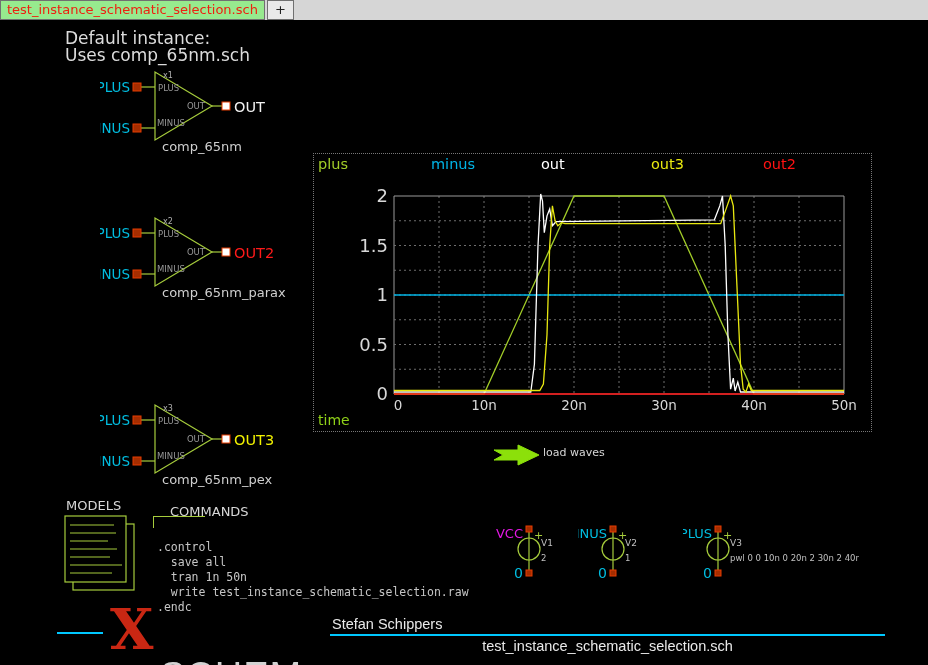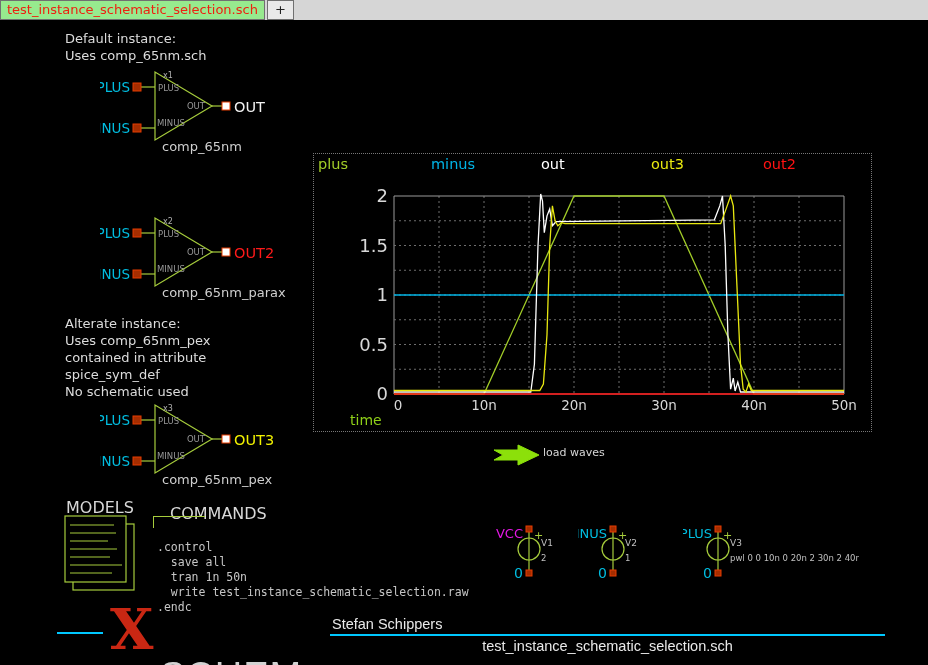--- a/index.html
+++ b/index.html
@@ -9,35 +9,35 @@
   
   .tabbar{position:absolute;left:0;top:0;width:928px;height:20px;background:#d6d6d6;display:flex;align-items:stretch;}
   .tab{background:var(--tab_bg);border:1px solid #707070;color:var(--tab_fg);
        font-size:13px;line-height:17px;padding:0 6px;white-space:nowrap;}
   .tab.plus{background:#e9e9e9;color:#222;padding:0 7px;margin-left:2px;font-size:13px;}
 
   
   .canvas{position:absolute;left:0;top:20px;width:928px;height:645px;background:#000;}
   .abs{position:absolute;}
 
-  .heading{color:#dcdcdc;font-size:13px;line-height:17px;white-space:pre-line;}
+  .heading{color:#dcdcdc;font-size:17px;line-height:17px;white-space:pre-line;}
   .inst{position:absolute;left:100px;width:200px;height:95px;}
   .inst-0{top:44px}.inst-1{top:190px}.inst-2{top:377px}
   .inst .heading{position:absolute;left:-35px;}
   .inst-0 .heading,.inst-1 .heading{top:-34px;}
   .inst-2 .heading{top:-82px;}
 
-  .models-label,.commands-label{color:#d8d8d8;font-size:16px;}
+  .models-label,.commands-label{color:#d8d8d8;font-size:13px;}
   .commands-bracket{border-top:1.5px solid var(--wire_green);border-left:1.5px solid var(--wire_green);}
   .commands-text{margin:0;color:#c6c6c6;font-family:"DejaVu Sans Mono",monospace;font-size:11.5px;line-height:15px;}
 
   
   .graph{position:absolute;left:313px;top:133px;width:559px;height:279px;border:1px dotted #777;}
   .legend span{position:absolute;top:2px;font-size:14.5px;}
-  .xlabel{position:absolute;left:4px;top:258px;font-size:14px;color:#8fd018;margin-left:32px;}
+  .xlabel{position:absolute;left:4px;top:258px;font-size:14px;color:#8fd018;}
 
   .launcher-label{color:#d6d6d6;font-size:11px;}
 
   .src{position:absolute;top:504px;width:176px;height:64px;}
   .src-0{left:494px}.src-1{left:578px}.src-2{left:683px}
 
   
   .cyanline{background:var(--cyan_line);height:2px;}
   .logo-x{position:absolute;left:110px;top:581px;color:#c92713;font-family:"DejaVu Serif",serif;
           font-weight:bold;font-size:56px;line-height:56px;}
@@ -178,25 +178,20 @@
           <text x="105" y="45" font-size="8.5" fill="#989898" text-anchor="end">OUT</text>
           <text x="57" y="62" font-size="8.5" fill="#989898">MINUS</text>
           <text x="30" y="28" font-size="13.5" fill="var(--cyan)" text-anchor="end">PLUS</text>
           <text x="30" y="69" font-size="13.5" fill="var(--cyan)" text-anchor="end">MINUS</text>
           <text x="134" y="48" font-size="14.5" fill="#ff1a1a">OUT2</text>
           <text x="62" y="87" font-size="13" fill="#cfcfcf">comp_65nm_parax</text>
         </svg>
       </div>
 
       <div class="inst inst-2">
-        <div class="heading">Alterate instance:
-Uses comp_65nm_pex
-contained in attribute
-spice_sym_def
-No schematic used</div>
         <svg width="200" height="95" viewBox="0 0 200 95">
           <polygon points="55,8 55,76 112,42" fill="none" stroke="var(--wire_green)" stroke-width="1.2"></polygon>
           <line x1="41" y1="23" x2="55" y2="23" stroke="var(--wire_green)" stroke-width="1.2"></line>
           <line x1="41" y1="64" x2="55" y2="64" stroke="var(--wire_green)" stroke-width="1.2"></line>
           <line x1="112" y1="42" x2="122" y2="42" stroke="var(--wire_green)" stroke-width="1.2"></line>
           <rect x="33" y="19" width="8" height="8" fill="var(--pin_fill)" stroke="var(--pin_stroke)"></rect>
           <rect x="33" y="60" width="8" height="8" fill="var(--pin_fill)" stroke="var(--pin_stroke)"></rect>
           <rect x="122" y="38" width="8" height="8" fill="#ffffff" stroke="var(--pin_stroke)"></rect>
           <text x="63" y="14" font-size="8" fill="#b0b0b0">x3</text>
           <text x="58" y="27" font-size="8.5" fill="#989898">PLUS</text>

